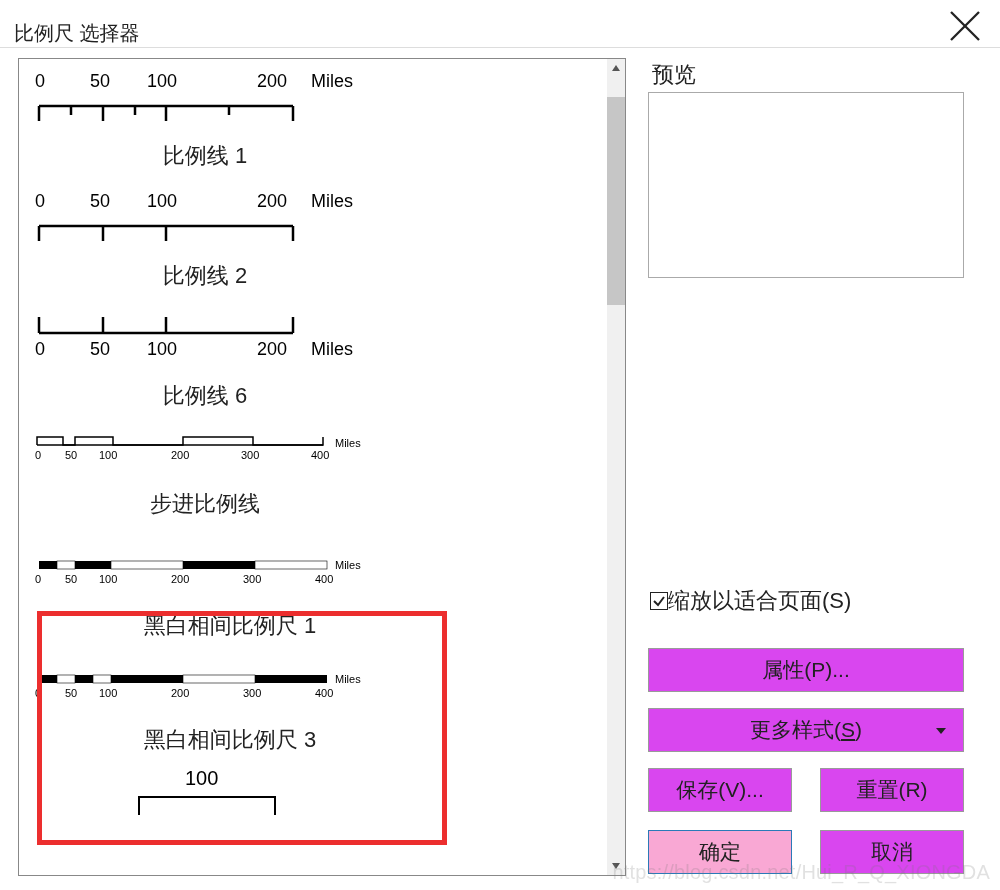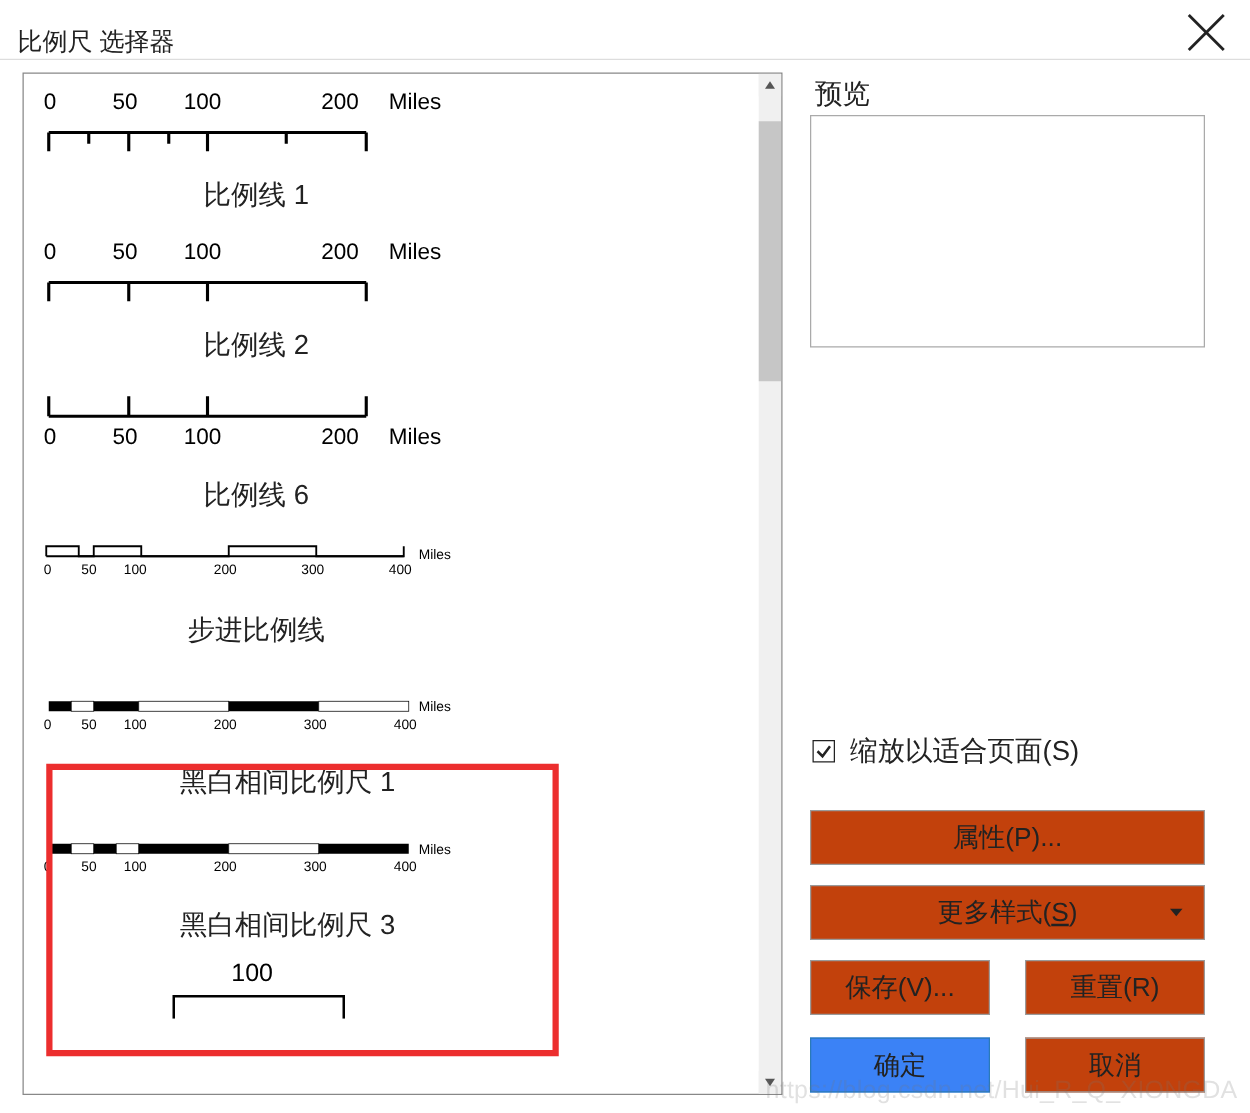--- a/index.html
+++ b/index.html
@@ -110,37 +110,37 @@
     .preview-box {
       border: 1px solid #aaa;
       width: 316px;
       height: 186px;
       background: #fff;
     }
     .spacer { flex: 1; }
     .checkbox-row {
       display: flex;
       align-items: center;
-      gap: 12px;
+      gap: 0;
       font-size: 22px;
       color: #222;
       margin: 0 0 32px 2px;
     }
     .checkbox-icon {
       width: 18px;
       height: 18px;
       border: 1.5px solid #222;
       display: flex;
       align-items: center;
       justify-content: center;
     }
     .btn {
       height: 44px;
       border: 1px solid #9a9a9a;
-      background: #c2410c;
+      background: #d946ef;
       font-size: 21px;
       font-family: inherit;
       color: #222;
       cursor: pointer;
       display: flex;
       align-items: center;
       justify-content: center;
     }
     .btn-wide {
       width: 316px;
@@ -153,21 +153,21 @@
     }
     .btn-row {
       display: flex;
       gap: 28px;
       margin-bottom: 18px;
     }
     .btn-row .btn { width: 144px; }
     .btn-row.last { margin-bottom: 0; }
     .btn-primary {
       border: 1.5px solid #2a7ab8;
-      background: #3b82f6;
+      background: #f9a8d4;
     }
     .underline { text-decoration: underline; }
     .watermark {
       position: absolute;
       right: 10px;
       bottom: 6px;
       font-size: 20px;
       color: rgba(120,120,120,0.22);
       letter-spacing: 0.2px;
       user-select: none;

